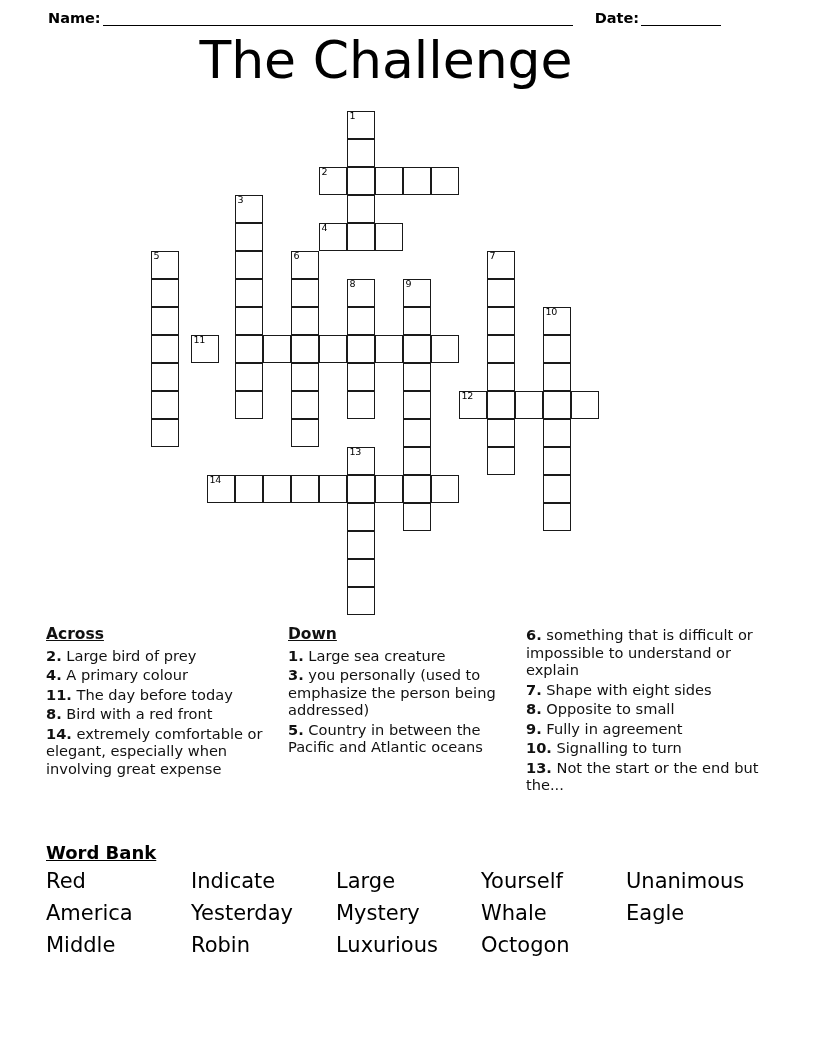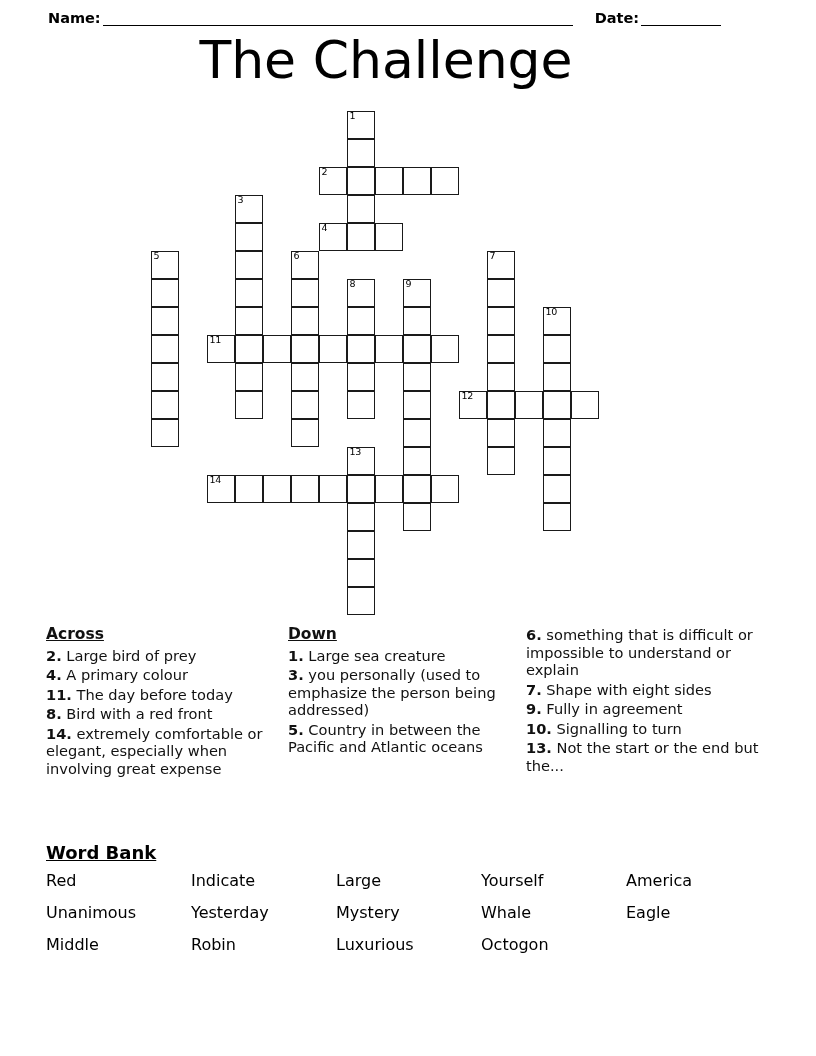--- a/index.html
+++ b/index.html
@@ -123,21 +123,21 @@
     font-weight: bold;
     font-size: 18px;
     text-decoration: underline;
     display: block;
     margin-bottom: 6px;
   }
   .wb-grid {
     display: grid;
     grid-template-columns: 145px 145px 145px 145px auto;
     row-gap: 8px;
-    font-size: 16px;
+    font-size: 21px;
     line-height: 24px;
   }
   .wb-word { white-space: nowrap; }
 </style>
 </head>
 <body>
 
 <div class="header-row">
   <span class="hdr-label">Name:</span>
   <span class="hdr-rule rule-name"></span>
@@ -225,21 +225,21 @@
     <div class="cell" style="left: 543px; top: 307px;">
       <span class="num">10</span>
     </div>
     <div class="cell" style="left: 543px; top: 335px;"></div>
     <div class="cell" style="left: 543px; top: 363px;"></div>
     <div class="cell" style="left: 543px; top: 391px;"></div>
     <div class="cell" style="left: 543px; top: 419px;"></div>
     <div class="cell" style="left: 543px; top: 447px;"></div>
     <div class="cell" style="left: 543px; top: 475px;"></div>
     <div class="cell" style="left: 543px; top: 503px;"></div>
-    <div class="cell" style="left: 207px; top: 335px;">
+    <div class="cell" style="left: 191px; top: 335px;">
       <span class="num">11</span>
     </div>
     <div class="cell" style="left: 263px; top: 335px;"></div>
     <div class="cell" style="left: 319px; top: 335px;"></div>
     <div class="cell" style="left: 375px; top: 335px;"></div>
     <div class="cell" style="left: 431px; top: 335px;"></div>
     <div class="cell" style="left: 459px; top: 391px;">
       <span class="num">12</span>
     </div>
     <div class="cell" style="left: 515px; top: 391px;"></div>
@@ -308,20 +308,24 @@
   <div class="clue-col col-c">
     <span class="clue">
       <span class="cnum">6.</span>
       <span>something that is difficult or impossible to understand or explain</span>
     </span>
     <span class="clue">
       <span class="cnum">7.</span>
       <span>Shape with eight sides</span>
     </span>
     <span class="clue">
+      <span class="cnum">8.</span>
+      <span>Opposite to small</span>
+    </span>
+    <span class="clue">
       <span class="cnum">9.</span>
       <span>Fully in agreement</span>
     </span>
     <span class="clue">
       <span class="cnum">10.</span>
       <span>Signalling to turn</span>
     </span>
     <span class="clue">
       <span class="cnum">13.</span>
       <span>Not the start or the end but the...</span>
@@ -330,22 +334,22 @@
 
 </div>
 
 <div id="wordbank">
   <span class="wb-head">Word Bank</span>
   <div class="wb-grid">
     <span class="wb-word">Red</span>
     <span class="wb-word">Indicate</span>
     <span class="wb-word">Large</span>
     <span class="wb-word">Yourself</span>
+    <span class="wb-word">Unanimous</span>
     <span class="wb-word">America</span>
-    <span class="wb-word">Unanimous</span>
     <span class="wb-word">Yesterday</span>
     <span class="wb-word">Mystery</span>
     <span class="wb-word">Whale</span>
     <span class="wb-word">Eagle</span>
     <span class="wb-word">Middle</span>
     <span class="wb-word">Robin</span>
     <span class="wb-word">Luxurious</span>
     <span class="wb-word">Octogon</span>
   </div>
 </div>

